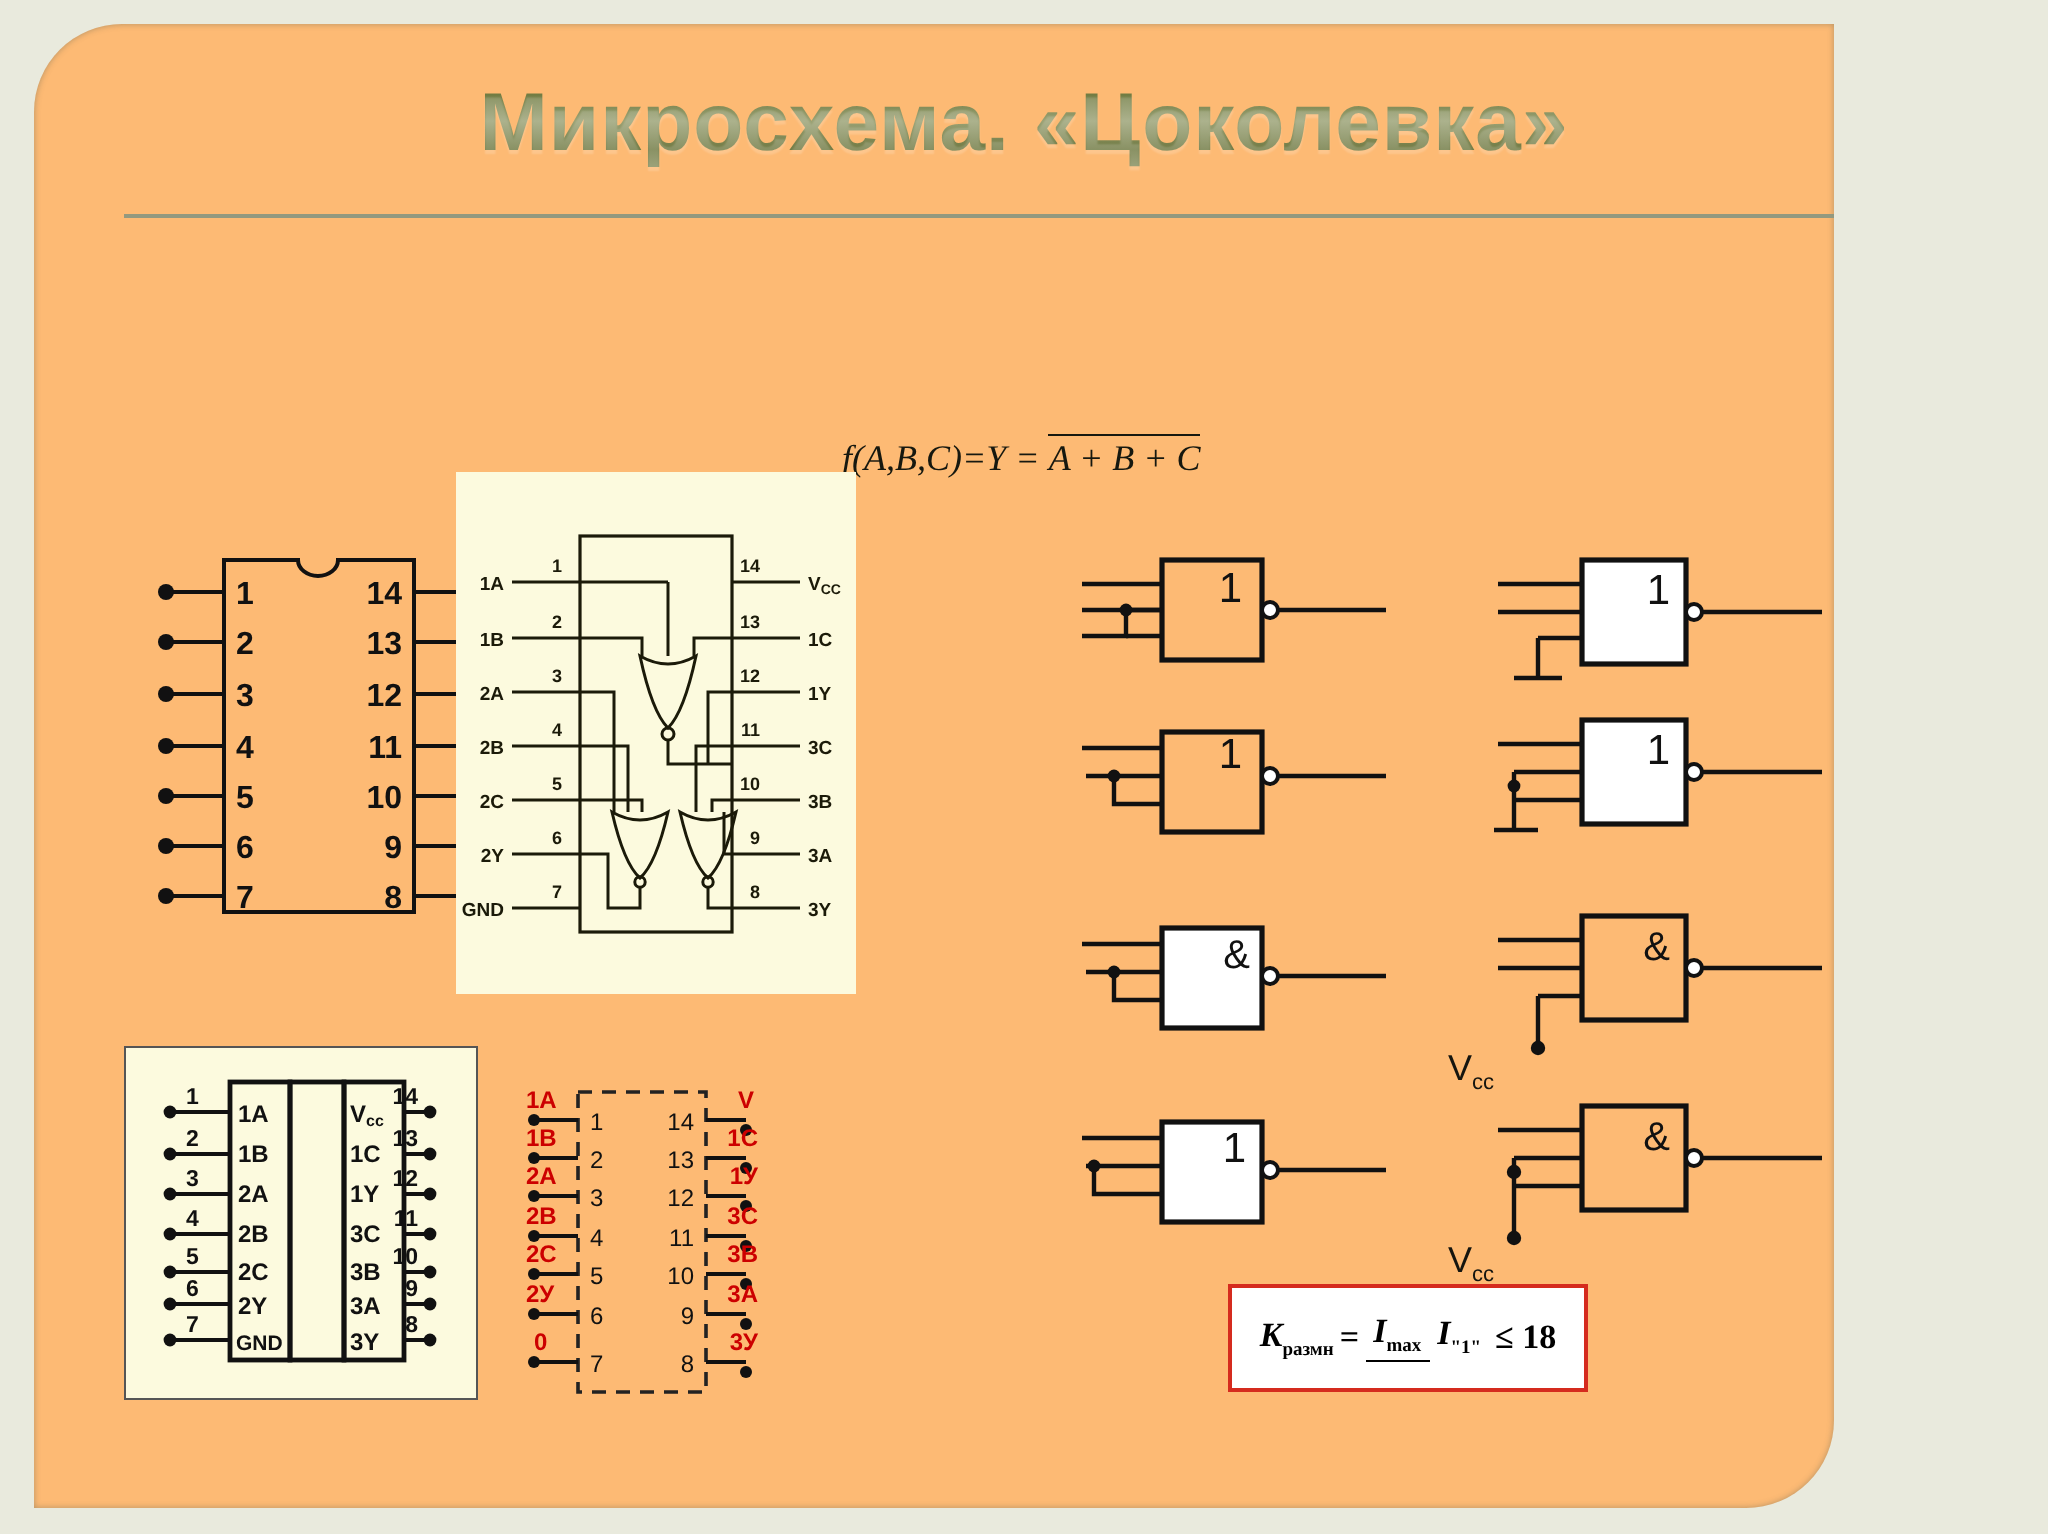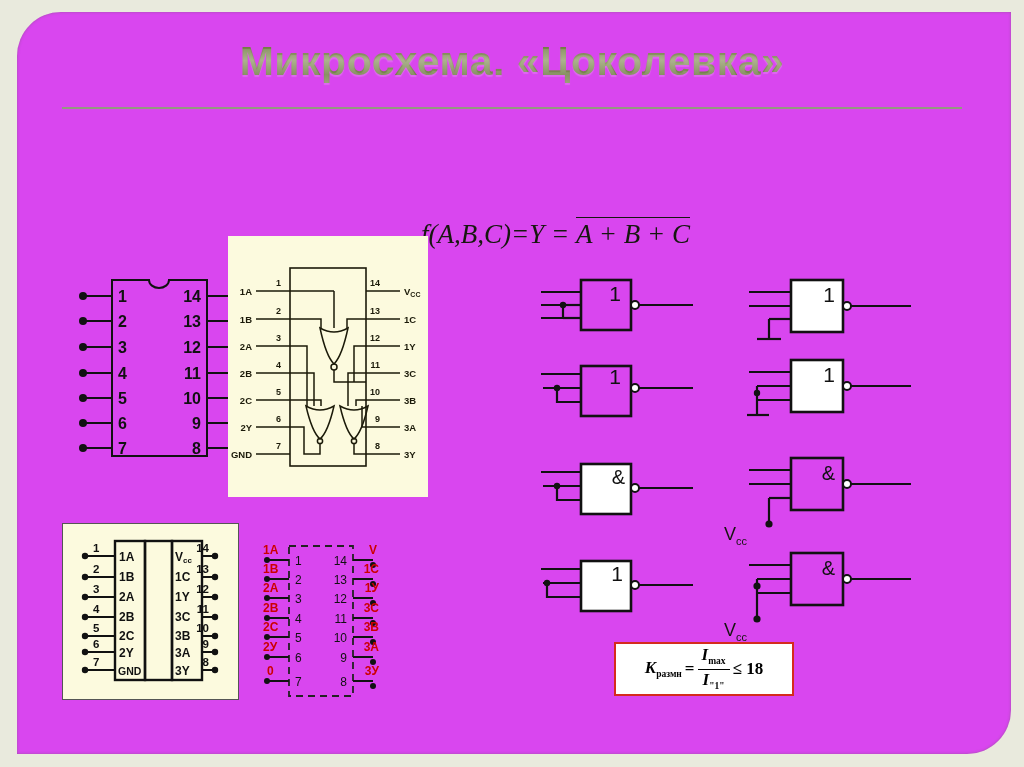--- a/index.html
+++ b/index.html
@@ -5,22 +5,22 @@
   html,body{margin:0;padding:0;}
   body{
     width:1024px;height:767px;
     background:#e9eadd;
     font-family:"Liberation Sans", sans-serif;
     overflow:hidden;
   }
   #slide{
     position:absolute;
     left:17px;top:12px;
-    width:994px;height:742px;
-    background:#d946ef;
+    width:900px;height:742px;
+    background:#fdba74;
     border-radius:44px 0 44px 0;
     box-shadow:0 0 3px rgba(90,95,80,.45) inset;
     overflow:hidden;
   }
   
   #title{
     position:absolute;left:0;top:26px;width:990px;
     text-align:center;
     font-size:41px;font-weight:bold;
     letter-spacing:.5px;
@@ -37,21 +37,21 @@
   
   #intro{
     position:absolute;left:57px;top:128px;width:890px;
     font-size:20.5px;line-height:29px;color:#141414;
   }
   #intro b{font-weight:bold;}
   
   #formula{
     position:absolute;left:404px;top:205px;
     font-family:"Liberation Serif", serif;
-    font-size:27px;font-style:italic;color:#16180f;
+    font-size:18px;font-style:italic;color:#16180f;
     white-space:nowrap;
   }
   #formula .ovl{
     border-top:1.5px solid #16180f;padding-top:1px;display:inline-block;
   }
   
   .panel{position:absolute;}
   .ivory{background:#fcfade;}
   
   svg{display:block;overflow:visible;}
@@ -65,21 +65,21 @@
     position:absolute;left:597px;top:630px;width:176px;height:50px;
     background:#ffffff;border:2.5px solid #d52b1e;
     display:flex;align-items:center;justify-content:center;font-weight:bold;
   }
   #kbox .kf{
     font-family:"Liberation Serif",serif;font-size:17px;color:#000;
     display:flex;align-items:center;gap:3px;
   }
   #kbox .kf i{font-style:italic;}
   #kbox sub{font-size:9.5px;font-style:normal;}
-  #kbox .frac{display:inline-flex;flex-direction:column;align-items:center;line-height:1.05;}
+  #kbox .frac{display:inline-flex;flex-direction:row;align-items:center;line-height:1.05;}
   #kbox .frac .num{border-bottom:1.3px solid #000;padding:0 4px 1px;}
   #kbox .frac .den{padding:1px 4px 0;}
 </style>
 </head>
 <body>
 
 <div id="slide">
 
   <div id="title">Микросхема. «Цоколевка»</div>
   <div id="title-rule"></div>

